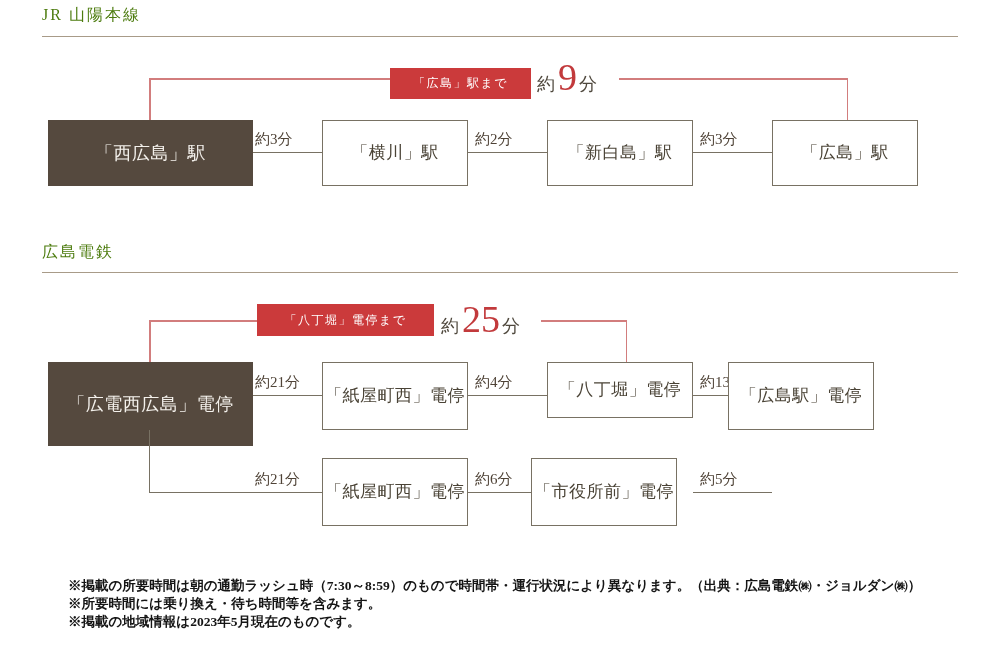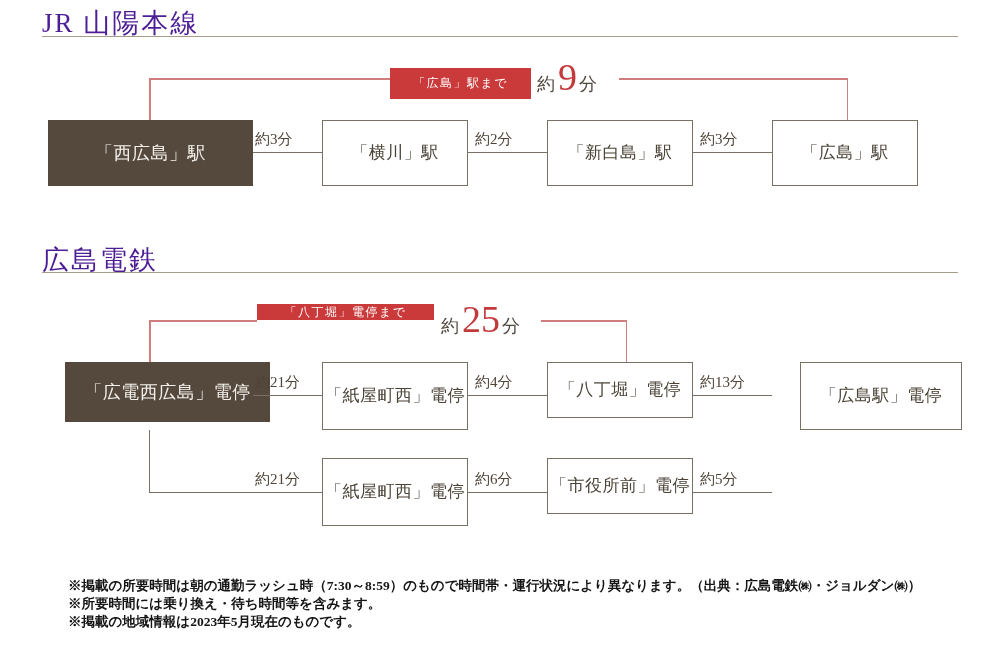--- a/index.html
+++ b/index.html
@@ -1,20 +1,20 @@
 <!DOCTYPE html>
 <html><head>
 <meta charset="utf-8">
 <style>
   html,body{margin:0;padding:0;background:#ffffff;}
   .page{
     position:relative;width:1000px;height:663px;background:#ffffff;overflow:hidden;
     font-family:"Liberation Serif","DejaVu Serif",serif;
   }
-  .sec-title{position:absolute;left:42px;font-size:27px;color:#4c1d95;letter-spacing:2px;white-space:nowrap;}
+  .sec-title{position:absolute;left:42px;font-size:16px;color:#4d7c0f;letter-spacing:2px;white-space:nowrap;}
   .divider{position:absolute;left:42px;width:916px;height:0;border-top:1px solid #a89b88;}
   .rline{position:absolute;background:#d27d7d;}
   .gline{position:absolute;background:#787163;}
   .badge{
     position:absolute;background:#cb3a3b;color:#ffffff;display:flex;align-items:center;justify-content:center;
     font-size:12px;letter-spacing:1.5px;white-space:nowrap;
   }
   .time{position:absolute;display:flex;align-items:baseline;color:#4f483d;white-space:nowrap;}
   .t-small{font-size:18px;letter-spacing:1px;}
   .t-big{font-size:38px;color:#c23a3c;line-height:1;margin:0 2px;}
@@ -66,59 +66,59 @@
   <div class="box" style="left:772px;top:120px;width:146px;height:66px">
     <span>「広島」駅</span>
   </div>
 
   <div class="sec-title" style="top:242px">広島電鉄</div>
   <div class="divider" style="top:272px"></div>
 
   <div class="rline" style="left:149px;top:320px;width:108px;height:1.5px"></div>
   <div class="rline" style="left:149px;top:320px;width:1.5px;height:42px"></div>
 
-  <div class="badge" style="left:257px;top:304px;width:177px;height:16px">「八丁堀」電停まで</div>
+  <div class="badge" style="left:257px;top:304px;width:177px;height:32px">「八丁堀」電停まで</div>
   <div class="time" style="left:441px;top:300px">
     <span class="t-small">約</span>
     <span class="t-big">25</span>
     <span class="t-small">分</span>
   </div>
 
   <div class="rline" style="left:541px;top:320px;width:86px;height:1.5px"></div>
   <div class="rline" style="left:625.5px;top:320px;width:1.5px;height:42px"></div>
 
-  <div class="box dark" style="left:65px;top:362px;width:205px;height:60px">
+  <div class="box dark" style="left:48px;top:362px;width:205px;height:84px">
     <span>「広電西広島」電停</span>
   </div>
   <div class="gline" style="left:253px;top:395px;width:69px;height:1px"></div>
   <div class="dur" style="left:255px;top:373px">約21分</div>
   <div class="box" style="left:322px;top:362px;width:146px;height:68px">
     <span>「紙屋町西」電停</span>
   </div>
   <div class="gline" style="left:468px;top:395px;width:79px;height:1px"></div>
   <div class="dur" style="left:475px;top:373px">約4分</div>
   <div class="box" style="left:547px;top:362px;width:146px;height:56px">
     <span>「八丁堀」電停</span>
   </div>
   <div class="gline" style="left:693px;top:395px;width:79px;height:1px"></div>
   <div class="dur" style="left:700px;top:373px">約13分</div>
-  <div class="box" style="left:800px;top:362px;width:162px;height:68px">
+  <div class="box" style="left:728px;top:362px;width:146px;height:68px">
     <span>「広島駅」電停</span>
   </div>
 
   <div class="gline" style="left:149px;top:430px;width:1px;height:63px"></div>
   <div class="gline" style="left:149px;top:492px;width:173px;height:1px"></div>
   <div class="dur" style="left:255px;top:470px">約21分</div>
 
   <div class="box" style="left:322px;top:458px;width:146px;height:68px">
     <span>「紙屋町西」電停</span>
   </div>
   <div class="gline" style="left:468px;top:492px;width:79px;height:1px"></div>
   <div class="dur" style="left:475px;top:470px">約6分</div>
-  <div class="box" style="left:547px;top:458px;width:146px;height:56px">
+  <div class="box" style="left:531px;top:458px;width:146px;height:68px">
     <span>「市役所前」電停</span>
   </div>
   <div class="gline" style="left:693px;top:492px;width:79px;height:1px"></div>
   <div class="dur" style="left:700px;top:470px">約5分</div>
 
   <div class="footnote" style="top:577px">※掲載の所要時間は朝の通勤ラッシュ時（7:30～8:59）のもので時間帯・運行状況により異なります。（出典：広島電鉄㈱・ジョルダン㈱）</div>
   <div class="footnote" style="top:595px">※所要時間には乗り換え・待ち時間等を含みます。</div>
   <div class="footnote" style="top:613px">※掲載の地域情報は2023年5月現在のものです。</div>
 
 </div>

